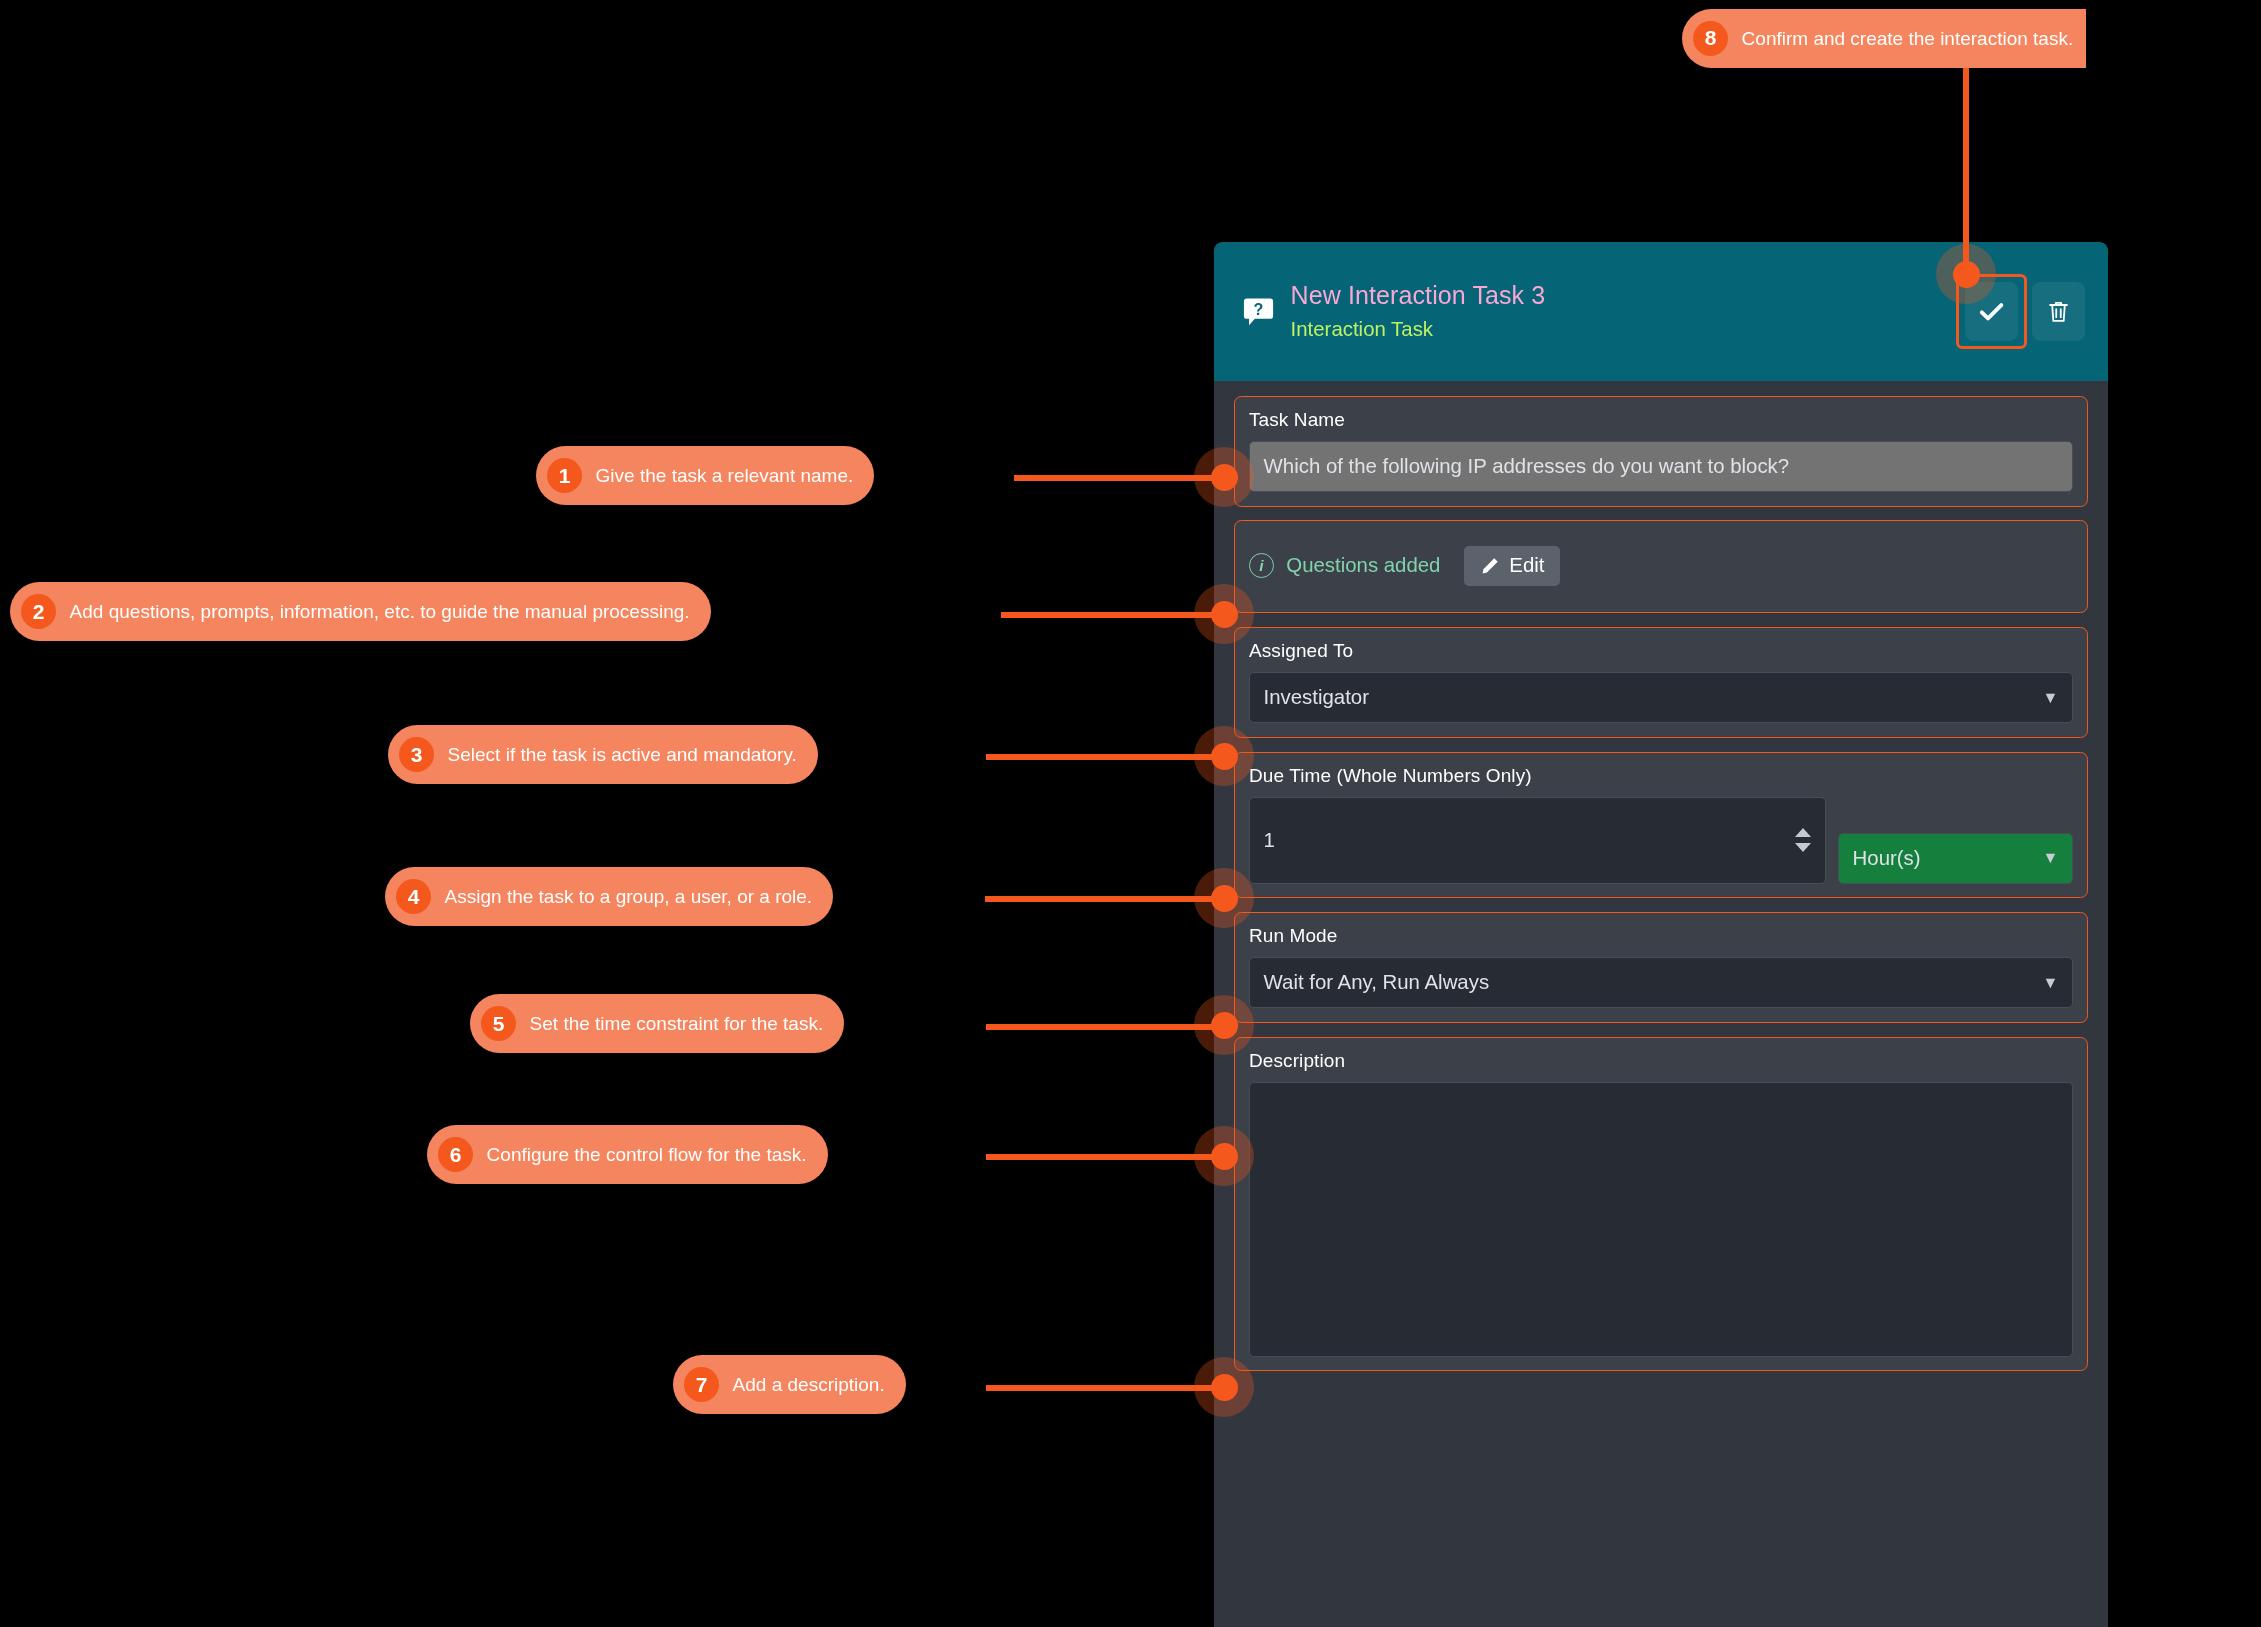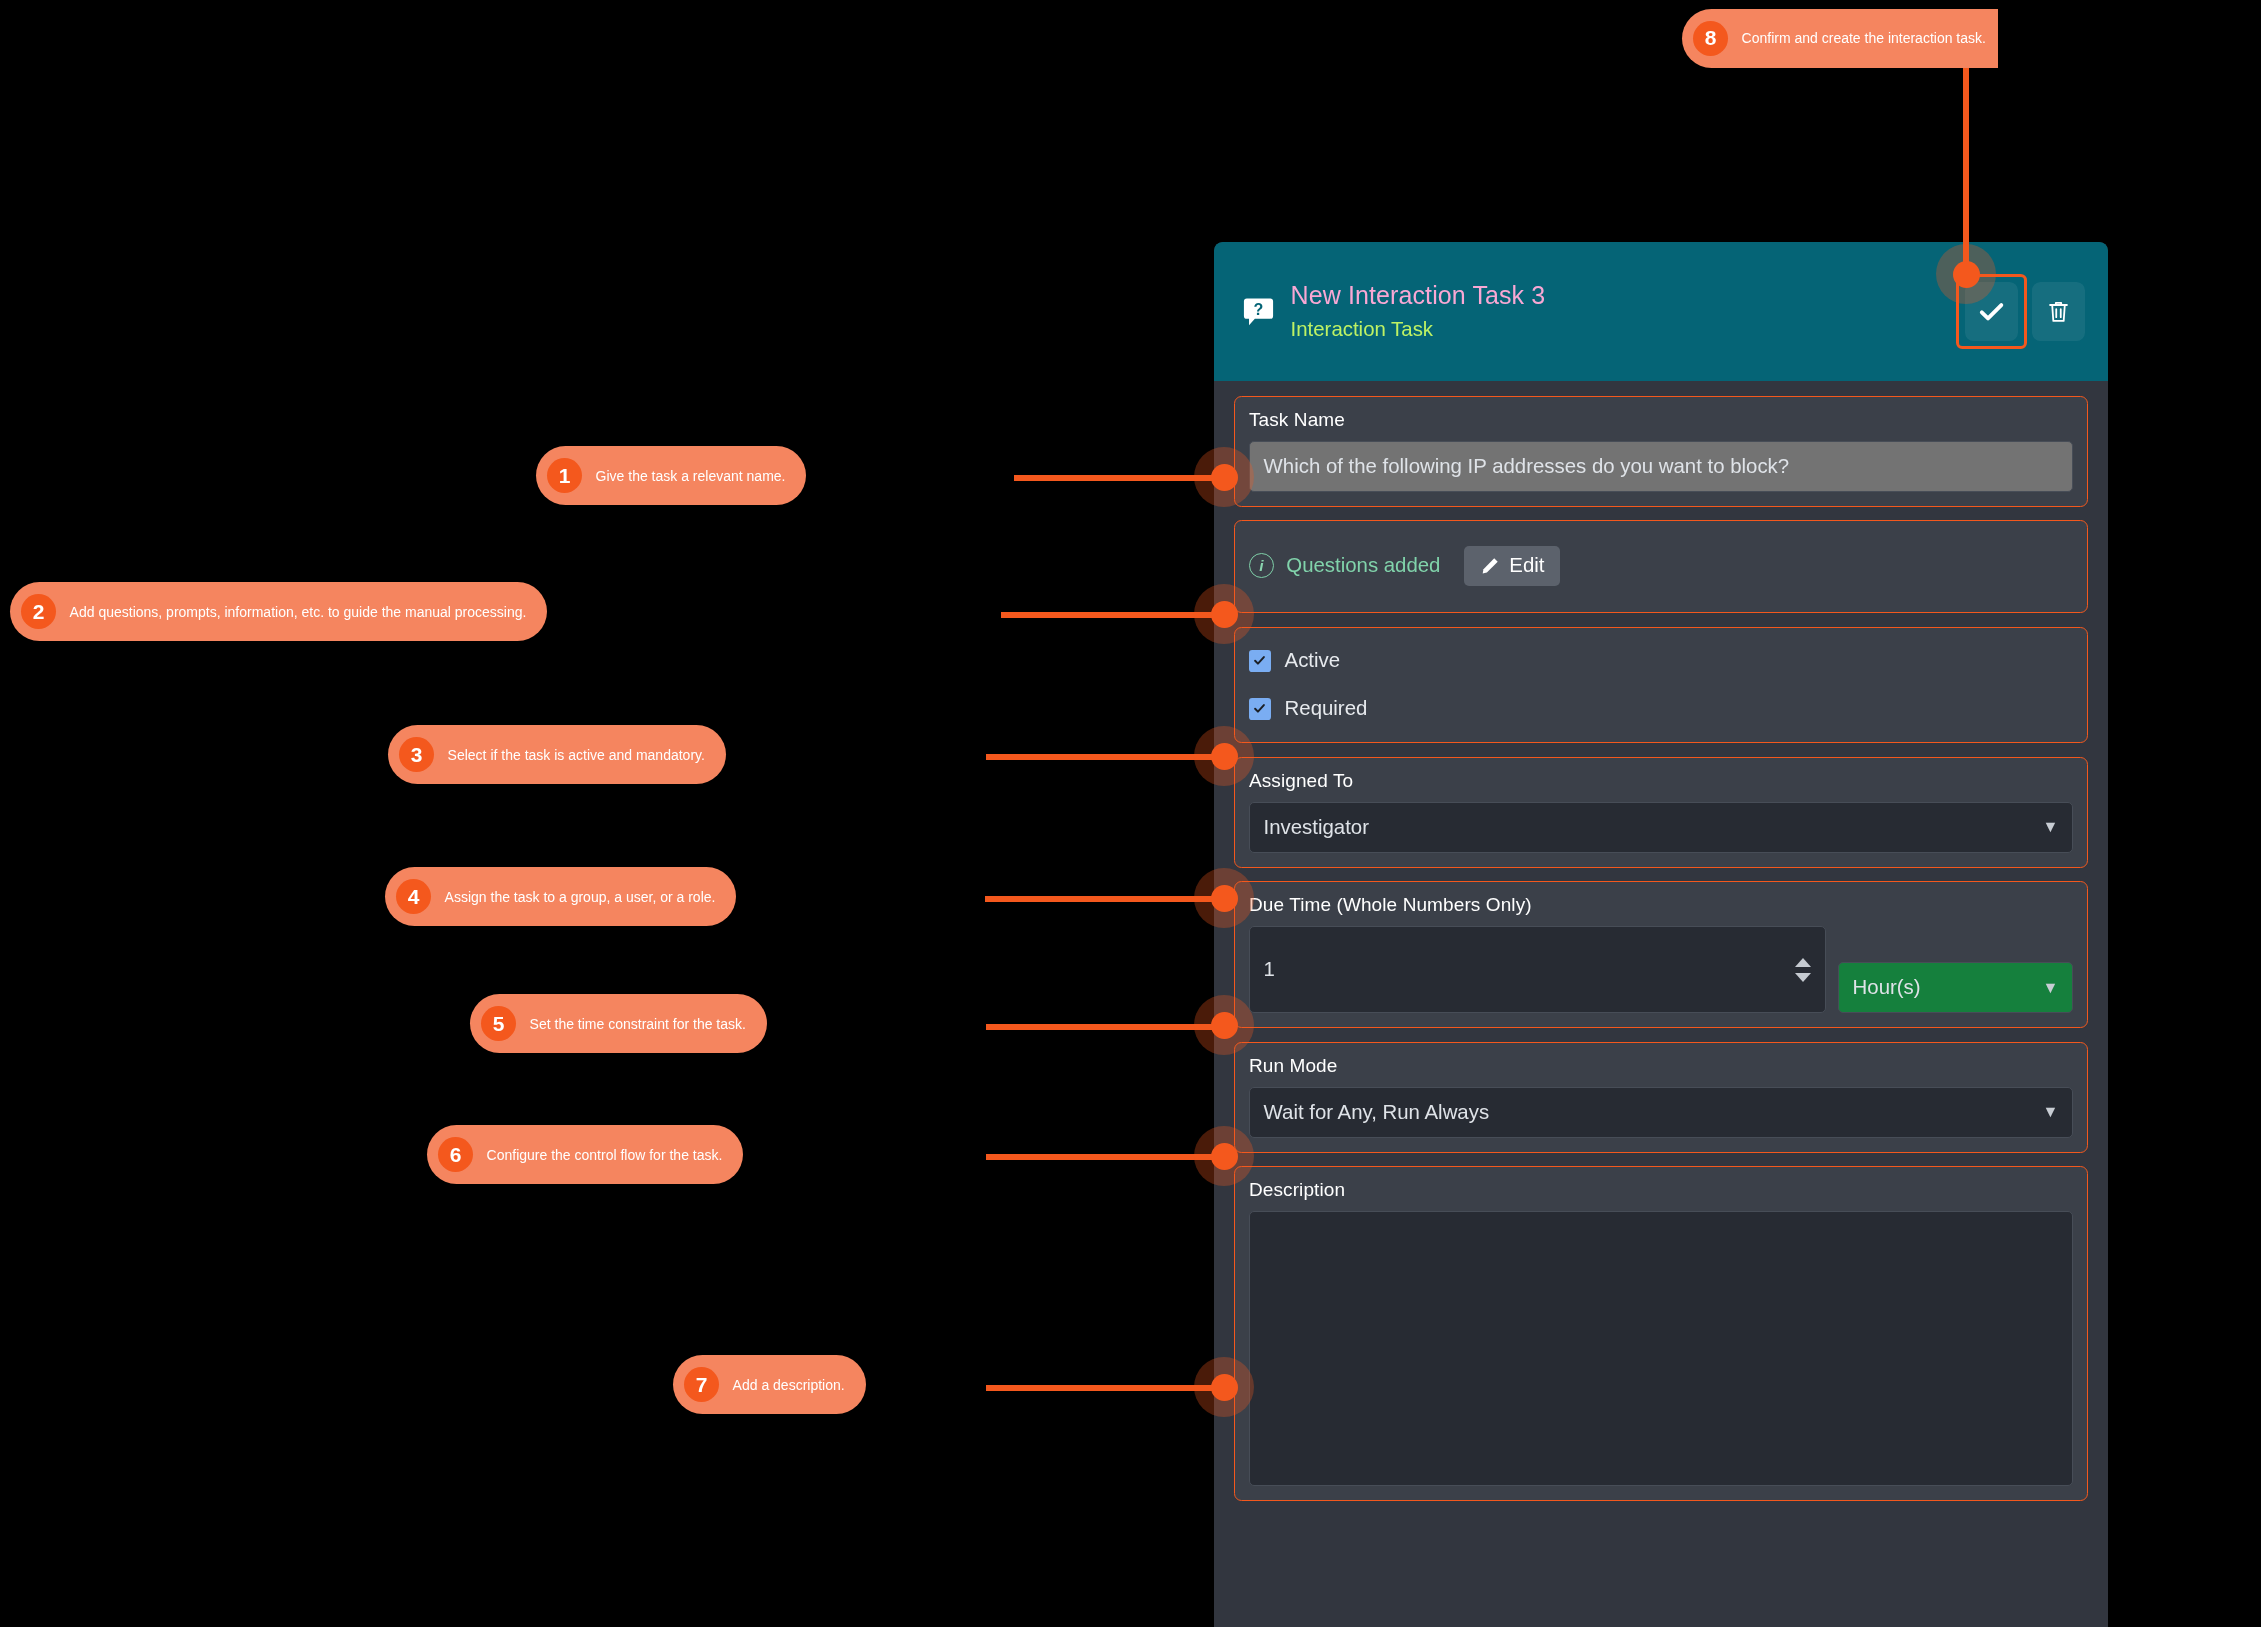--- a/index.html
+++ b/index.html
@@ -292,21 +292,21 @@
     color: #ffffff;
     font-size: 21px;
     font-weight: bold;
     display: flex;
     align-items: center;
     justify-content: center;
     margin-right: 13.6px;
   }
   .callout .ctext {
     color: #ffffff;
-    font-size: 14px;
+    font-size: 19px;
     line-height: 1;
   }
 
   
   .conn-line {
     position: absolute;
     background: #f4581d;
     height: 5.6px;
   }
   .conn-line.vert {
@@ -373,38 +373,20 @@
         <div class="q-text">Questions added</div>
         <div class="edit-btn">
           <svg width="22" height="22" viewBox="0 0 24 24">
             <path d="M16.6 3.6l3.8 3.8L8.6 19.2l-4.6.9.9-4.6L16.6 3.6z" fill="#ffffff"></path>
           </svg>
           <span>Edit</span>
         </div>
       </div>
     </div>
 
-    <div class="field-group" id="checkbox-group">
-      <div class="cb-row">
-        <span class="checkbox">
-          <svg width="15" height="15" viewBox="0 0 24 24">
-            <path d="M5 12.5l4.5 4.5L19 6.5" fill="none" stroke="#1c2026" stroke-width="3.2" stroke-linecap="round" stroke-linejoin="round"></path>
-          </svg>
-        </span>
-        <span class="cb-label">Active</span>
-      </div>
-      <div class="cb-row">
-        <span class="checkbox">
-          <svg width="15" height="15" viewBox="0 0 24 24">
-            <path d="M5 12.5l4.5 4.5L19 6.5" fill="none" stroke="#1c2026" stroke-width="3.2" stroke-linecap="round" stroke-linejoin="round"></path>
-          </svg>
-        </span>
-        <span class="cb-label">Required</span>
-      </div>
-    </div>
 
     <div class="field-group">
       <div class="field-label">Assigned To</div>
       <div class="select-input">
         <span>Investigator</span>
         <span class="caret">▼</span>
       </div>
     </div>
 
     <div class="field-group">

